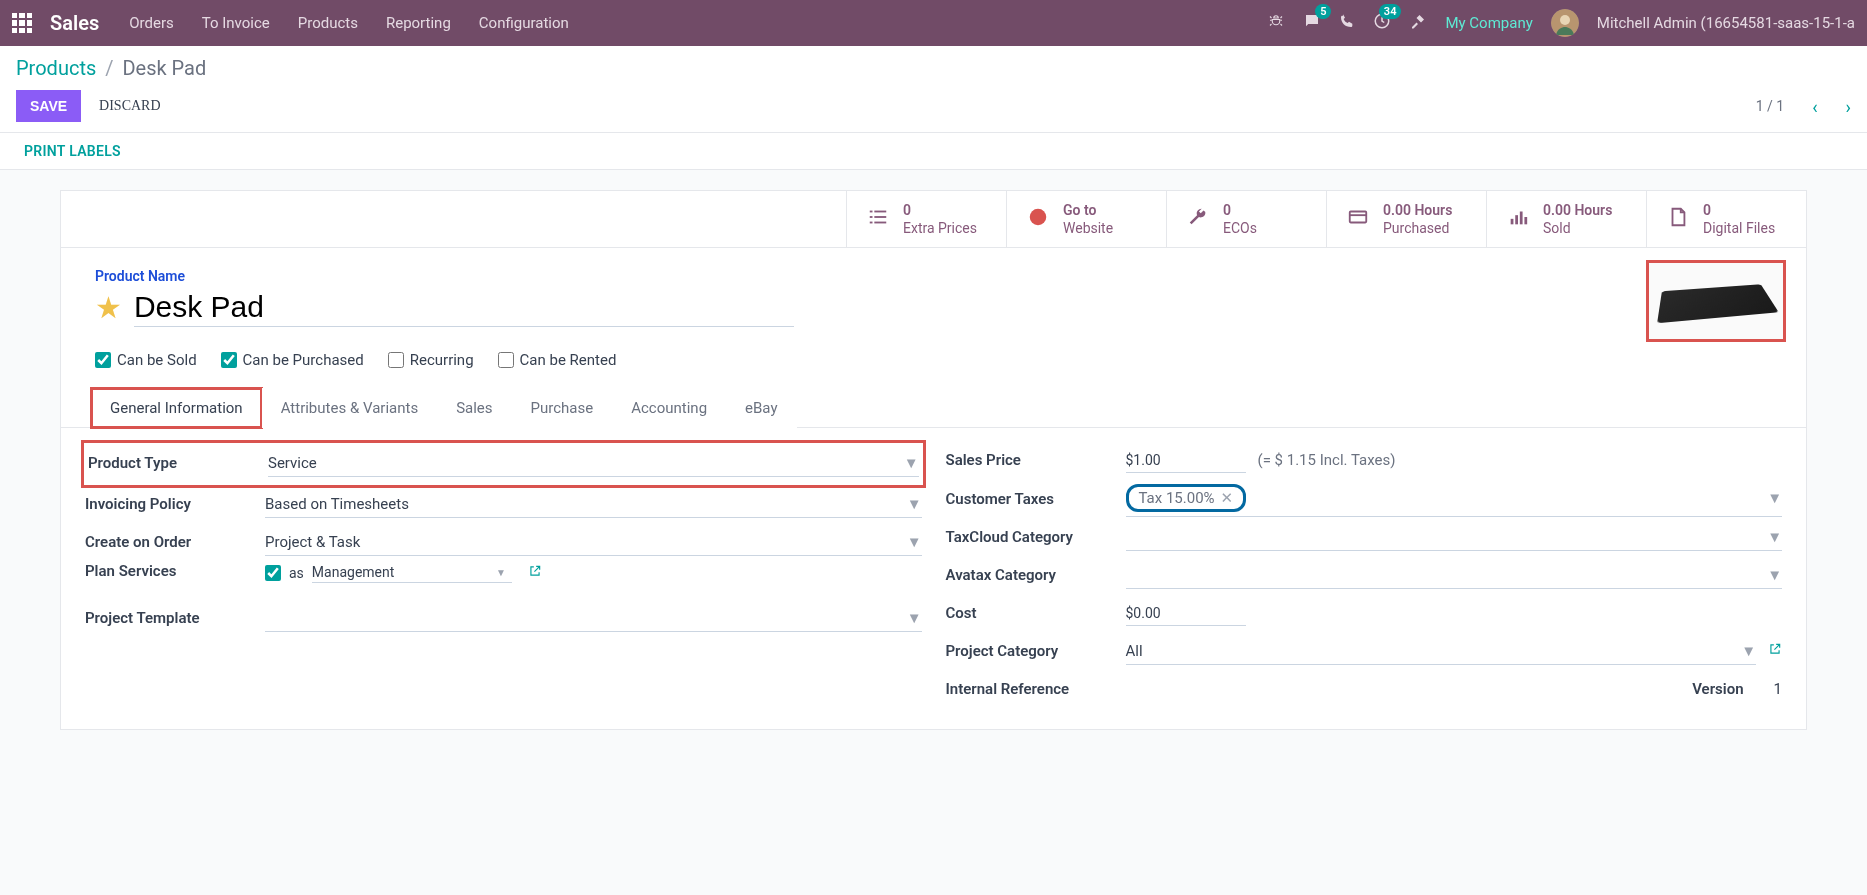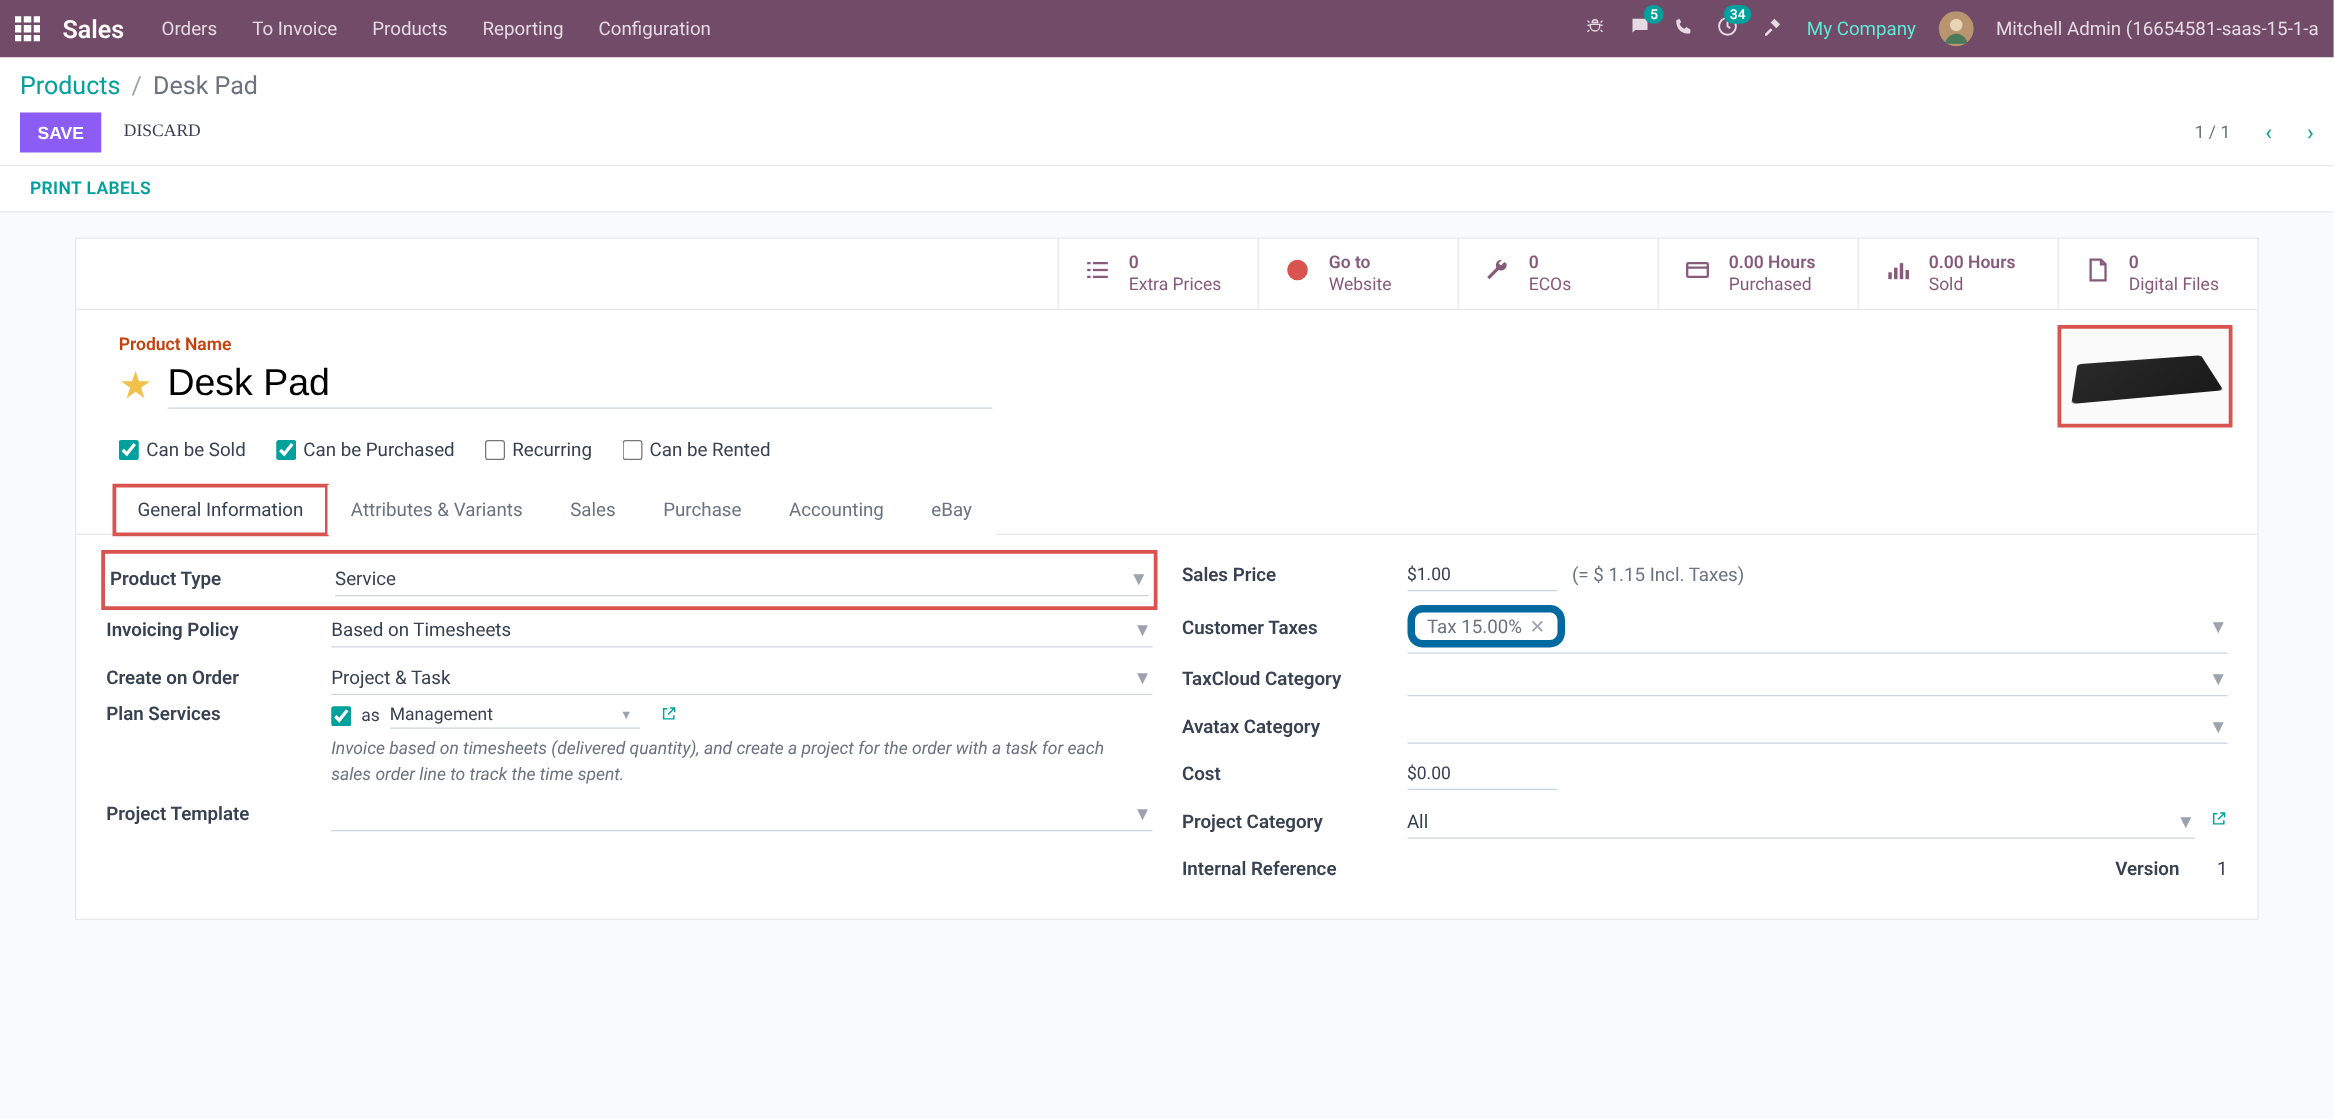--- a/index.html
+++ b/index.html
@@ -44,21 +44,21 @@
 .stat-row { display: flex; border-bottom: 1px solid #e5e7eb; justify-content: flex-end; }
 .stat-btn { display: flex; align-items: center; gap: 12px; padding: 10px 18px; border-left: 1px solid #e5e7eb; cursor: pointer; min-width: 160px; }
 .stat-icon { color: #875A7B; font-size: 22px; width: 26px; text-align: center; }
 .stat-icon.red { color: #d9534f; }
 .stat-text { display: flex; flex-direction: column; line-height: 1.3; }
 .stat-value { color: #875A7B; font-weight: 600; font-size: 14px; }
 .stat-label { color: #875A7B; font-size: 14px; }
 
 
 .prod-header { padding: 20px 34px 10px 34px; position: relative; }
-.field-label { font-size: 14px; color: #c2410c; font-weight: 600; margin-bottom: 4px; }
+.field-label { font-size: 14px; color: #1d4ed8; font-weight: 600; margin-bottom: 4px; }
 .name-row { display: flex; align-items: center; gap: 12px; }
 .star { color: #f0c14b; font-size: 30px; }
 .name-input { font-size: 30px; border: none; border-bottom: 1px solid #cbd5e1; padding: 2px 0; width: 660px; outline: none; }
 .img-box { position: absolute; top: 12px; right: 20px; width: 140px; height: 82px; border: 3px solid #d9534f; display: flex; align-items: center; justify-content: center; background: #fafafa; }
 .img-box .pad { width: 110px; height: 52px; background: linear-gradient(135deg, #2a2a2a, #1a1a1a); transform: perspective(200px) rotateX(55deg) rotateZ(-8deg); border-radius: 4px; }
 
 
 .checks-row { display: flex; gap: 24px; padding: 14px 34px 18px 34px; align-items: center; }
 .chk { display: flex; align-items: center; gap: 6px; font-size: 15px; }
 .chk input { width: 16px; height: 16px; accent-color: #00A09D; }
@@ -73,21 +73,21 @@
 .form-body { display: flex; padding: 14px 24px 20px 24px; gap: 24px; }
 .col { flex: 1; }
 .form-row { display: flex; align-items: center; min-height: 36px; margin-bottom: 2px; }
 .form-row .lbl { width: 180px; font-size: 15px; font-weight: 600; color: #374151; flex-shrink: 0; }
 .form-row .val { flex: 1; }
 .select-wrap { border-bottom: 1px solid #cbd5e1; padding: 4px 0; display: flex; align-items: center; justify-content: space-between; }
 .select-wrap span { font-size: 15px; }
 .caret { color: #9ca3af; font-size: 10px; }
 .highlight-box { border: 3px solid #d9534f; padding: 2px 4px; margin: -2px -4px; }
 .help-text { font-style: italic; color: #6b7280; font-size: 14px; margin-top: 6px; line-height: 1.5; padding-right: 20px; }
-.tag { display: inline-flex; gap: 6px; border: 6px solid #0369a1; border-radius: 12px; padding: 2px 10px; font-size: 13px; color: #6b7280; }
+.tag { display: inline-flex; gap: 6px; border: 3px solid #0369a1; border-radius: 12px; padding: 2px 10px; font-size: 13px; color: #6b7280; }
 .tag .x { color: #9ca3af; cursor: pointer; }
 .ext-link { color: #00A09D; font-size: 15px; margin-left: 8px; cursor: pointer; }
 .price-note { color: #6b7280; font-size: 15px; margin-left: 12px; }
 .plan-row { display: flex; align-items: center; gap: 8px; }
 .plan-row input[type=checkbox] { width: 16px; height: 16px; accent-color: #00A09D; }
 .plan-select { border-bottom: 1px solid #cbd5e1; padding: 2px 6px 2px 0; min-width: 200px; display: flex; justify-content: space-between; align-items: center; }
 .version-row { display: flex; justify-content: flex-end; gap: 30px; font-size: 15px; }
 </style>
 </head>
 <body>
@@ -336,21 +336,20 @@
               <div class="plan-select">
                 <span>Management</span>
                 <span class="caret">▼</span>
               </div>
               <span class="ext-link">
                 <svg width="14" height="14" viewBox="0 0 24 24" fill="none" stroke="currentColor" stroke-width="2">
                     <path d="M14 4h6v6M20 4l-9 9M19 14v5H5V5h5"></path>
                   </svg>
               </span>
             </div>
-            <div class="help-text">Invoice based on timesheets (delivered quantity), and create a project for the order with a task for each sales order line to track the time spent.</div>
           </div>
         </div>
         <div class="form-row">
           <div class="lbl">Project Template</div>
           <div class="val">
             <div class="select-wrap">
               <span></span>
               <span class="caret">▼</span>
             </div>
           </div>

